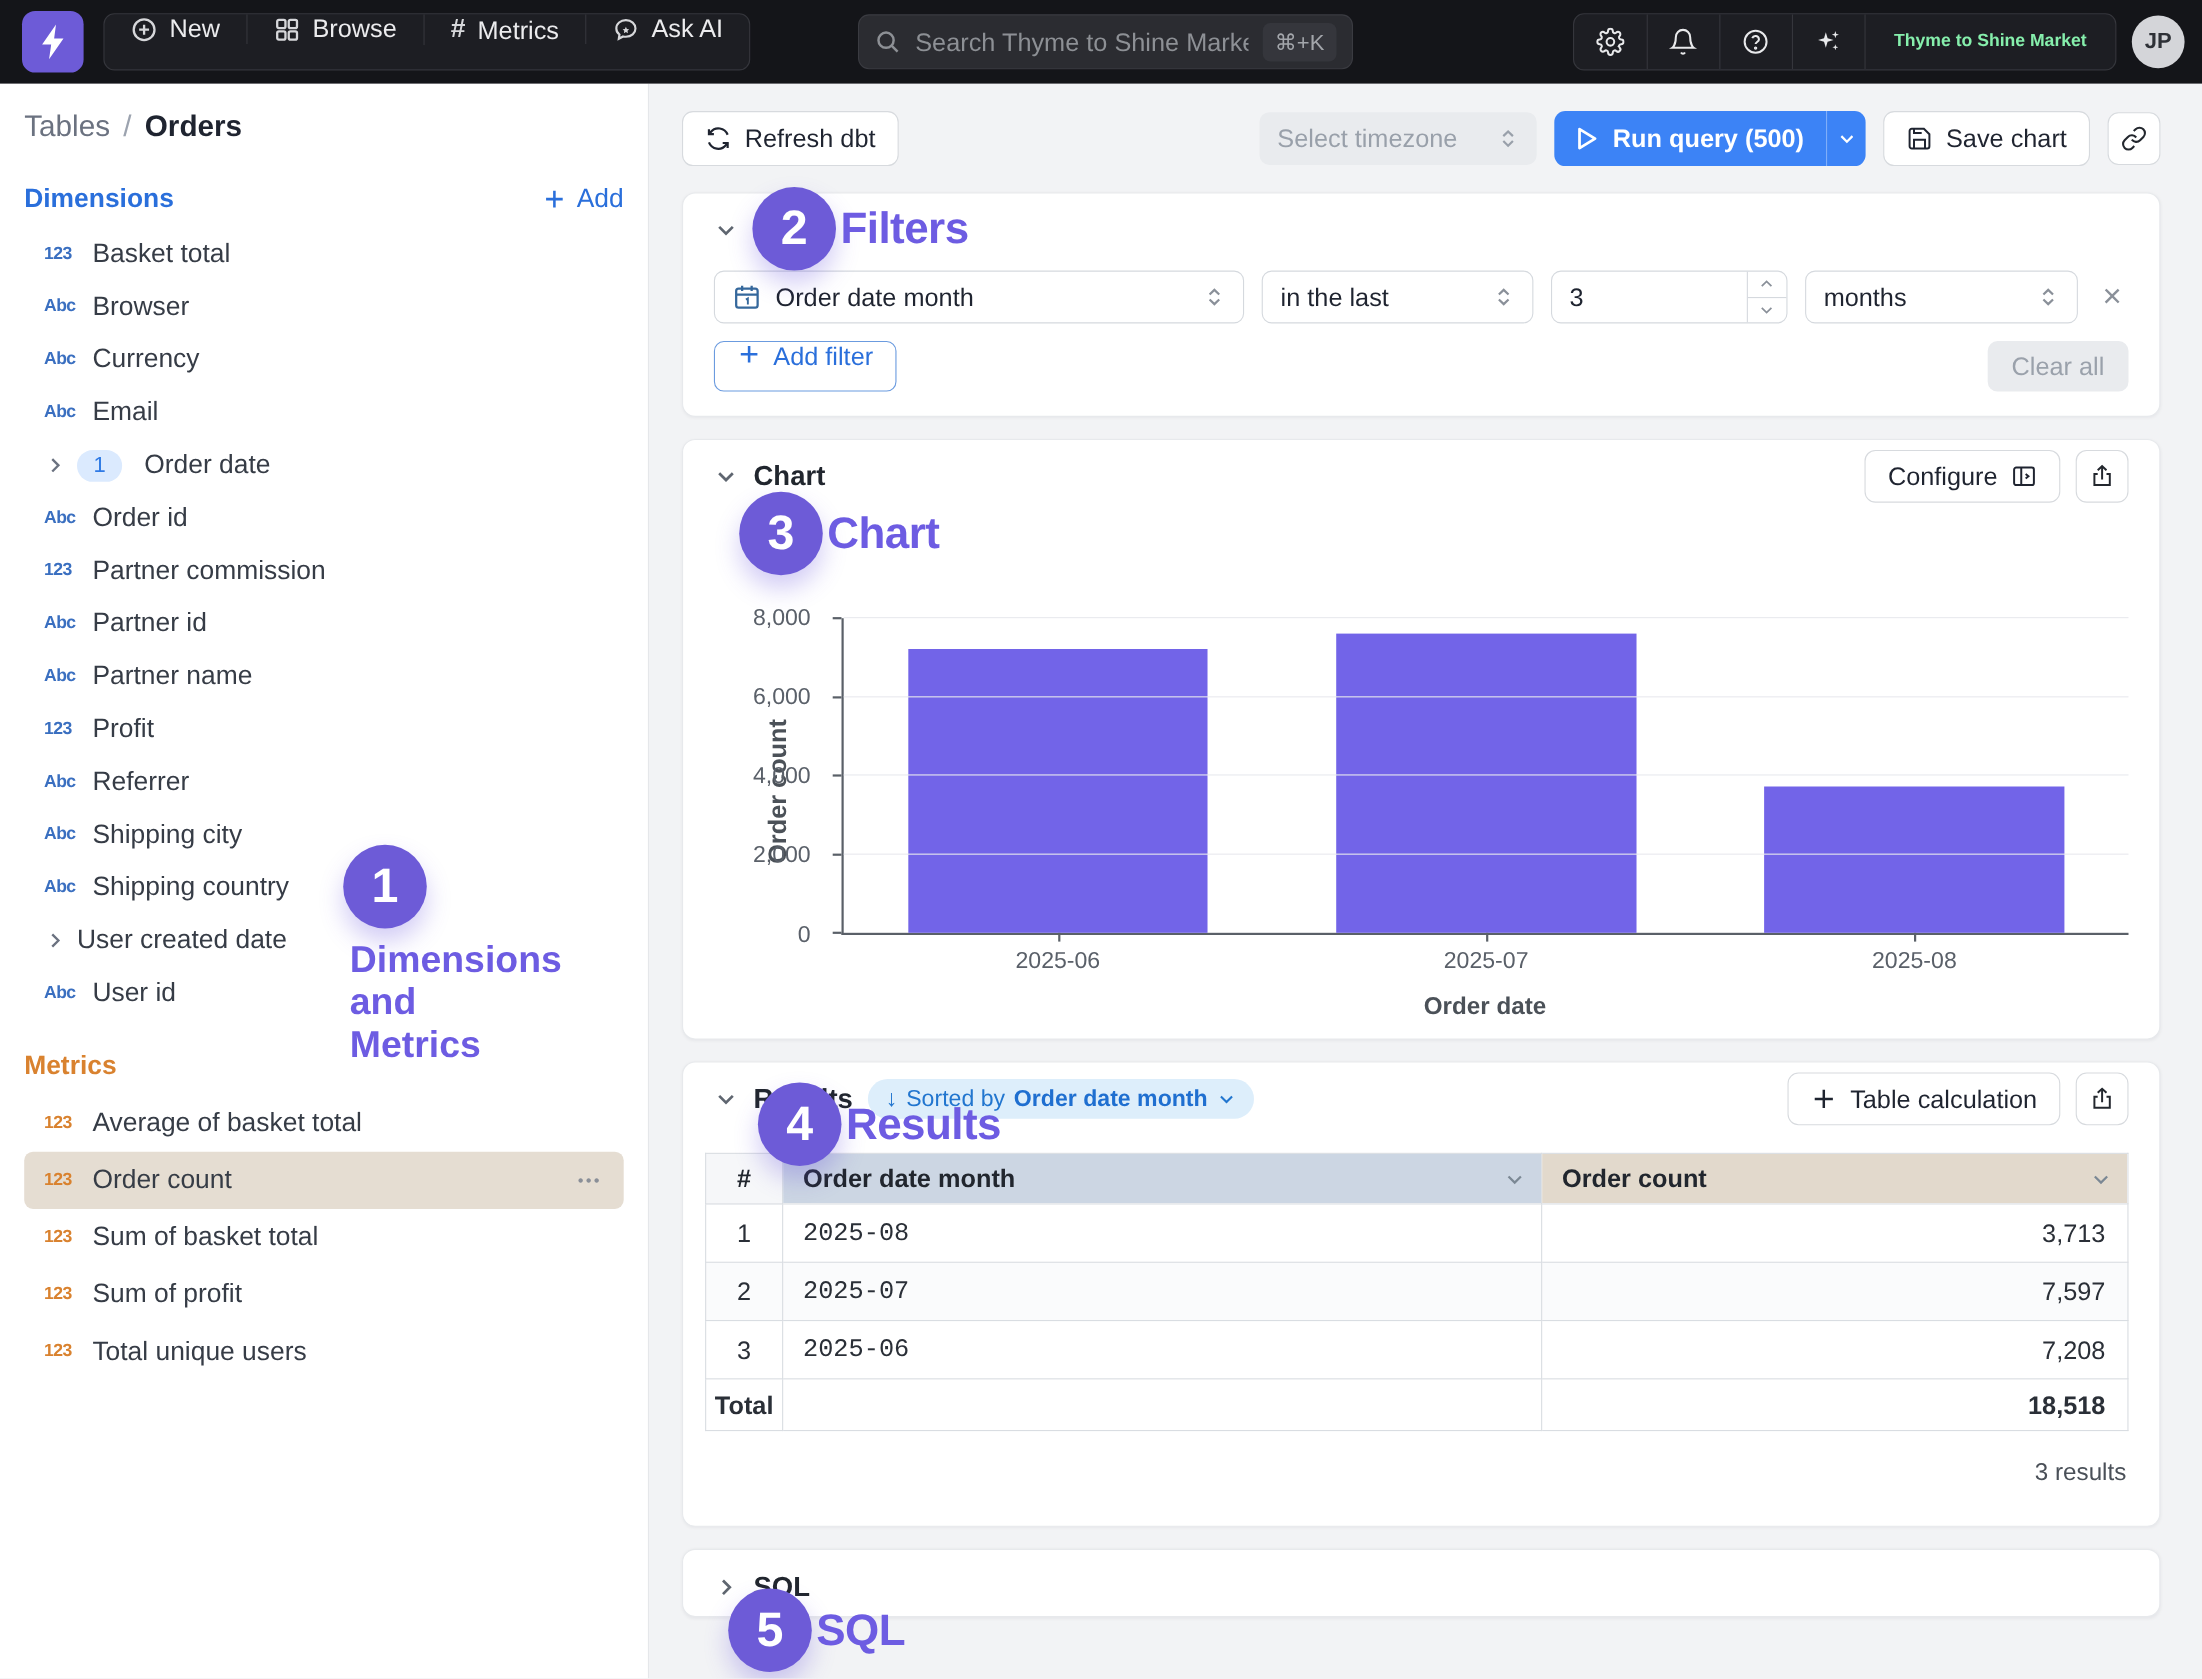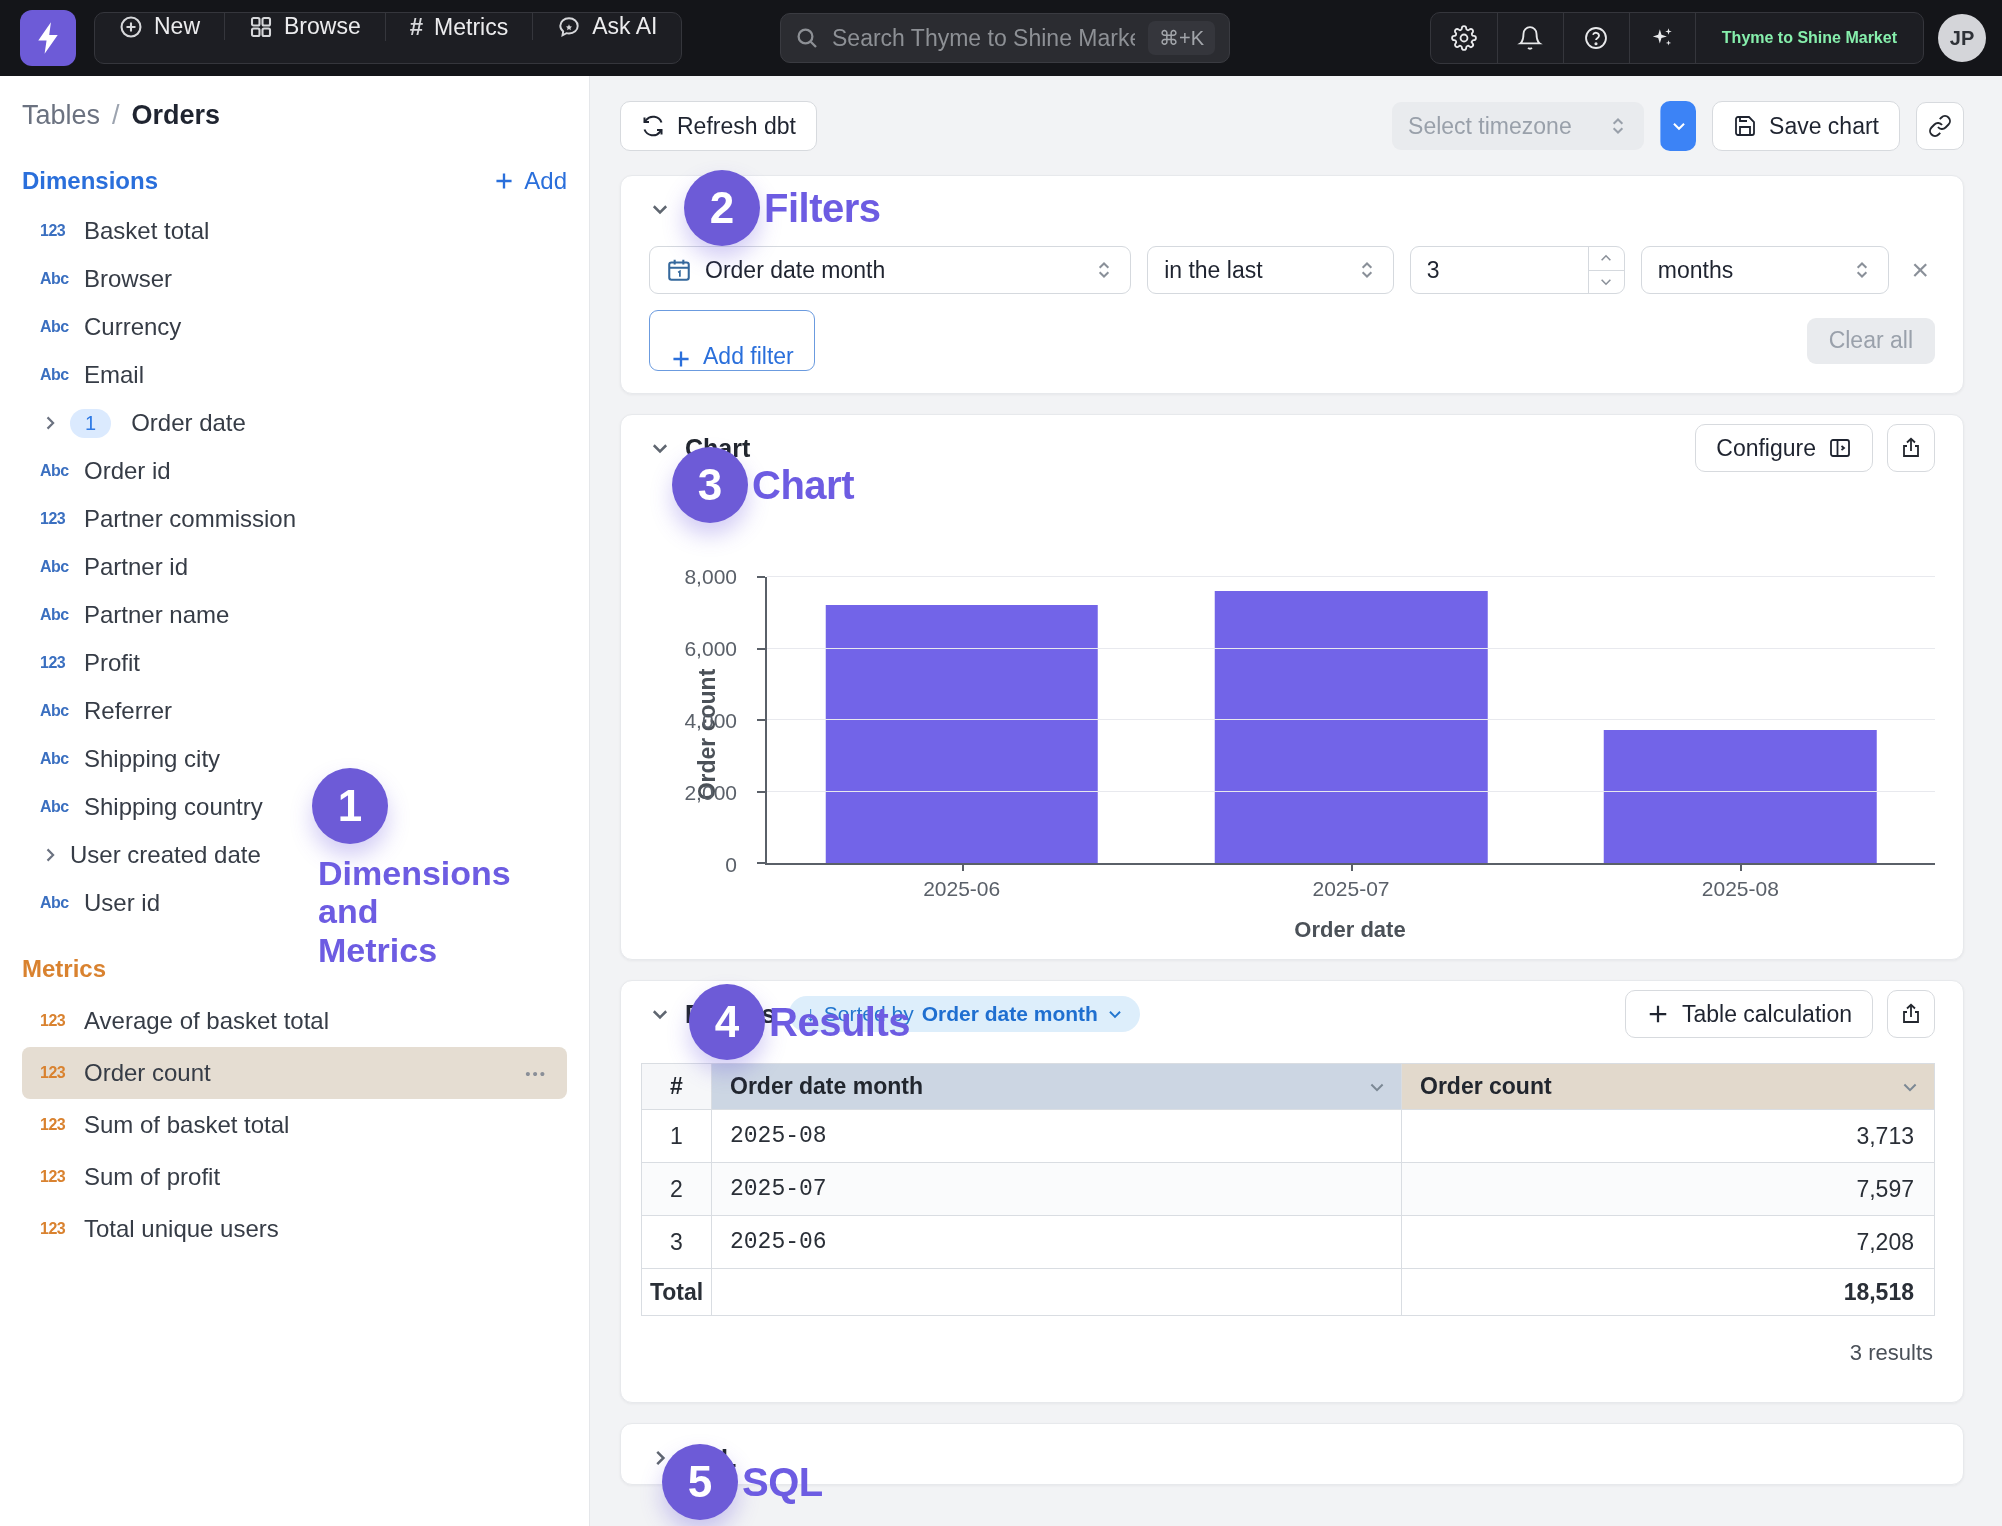--- a/index.html
+++ b/index.html
@@ -76,21 +76,21 @@
   .sel .updown { margin-left:auto; color:#8a9099; }
   .sel-field { width:485px; }
   .sel-op { width:248px; }
   .num-input { width:216px; height:48px; border:1px solid #d5d9de; border-radius:9px; position:relative; display:flex; align-items:center; padding:0 50px 0 16px; font-size:23px; color:#1f2430; background:#fff; }
   .stepper { position:absolute; right:0; top:0; bottom:0; width:36px; border-left:1px solid #d5d9de; display:flex; flex-direction:column; }
   .step-half { flex:1; display:flex; align-items:center; justify-content:center; color:#8a9099; cursor:pointer; }
   .step-half + .step-half { border-top:1px solid #d5d9de; }
   .sel-unit { width:250px; }
   .x-remove { margin-left:auto; color:#8a9099; font-size:30px; line-height:1; cursor:pointer; padding:0 6px; }
   .addfilter-row { display:flex; align-items:center; padding:16px 28px 0 28px; }
-  .add-filter-btn { display:flex; align-items:flex-end; gap:11px; border:1px solid #6b9bdf; color:#2a6fdb; background:#fff; border-radius:9px; height:61px; padding:0 20px; font-size:23px; cursor:pointer; }
+  .add-filter-btn { display:flex; align-items:flex-start; gap:11px; border:1px solid #6b9bdf; color:#2a6fdb; background:#fff; border-radius:9px; height:46px; padding:0 20px; font-size:23px; cursor:pointer; }
   .clear-all-btn { margin-left:auto; background:#e9ebee; color:#9aa1ab; border-radius:9px; height:46px; display:flex; align-items:center; padding:0 22px; font-size:23px; cursor:pointer; }
 
   
   .chart-card { margin-top:20px; height:546px; }
   .chart-area { position:relative; margin-top:8px; height:468px; }
   .plot { position:absolute; left:144px; right:28px; top:102px; height:288px; border-left:2px solid #5a6068; border-bottom:2px solid #5a6068; }
   .gridline { position:absolute; left:0; right:0; height:1px; background:#e8e9ee; }
   .ytick-mark { position:absolute; left:-10px; width:8px; height:2px; background:#5a6068; }
   .ylabels { position:absolute; left:0; top:102px; height:288px; width:130px; }
   .ylabel { position:absolute; right:14px; transform:translateY(50%); font-size:21px; color:#5a6069; }
@@ -362,20 +362,28 @@
     <div class="toolbar-right">
       <div class="tz-select">
         <span>Select timezone</span>
         <span class="updown">
           <svg width="20" height="20" viewBox="0 0 16 16" fill="none" stroke="#99a0aa" stroke-width="1.6">
               <path d="M4.5 6.2 8 2.8l3.5 3.4M4.5 9.8 8 13.2l3.5-3.4"></path>
             </svg>
         </span>
       </div>
       <div class="run-btn">
+        <div class="run-main">
+          <span>
+            <svg width="20" height="22" viewBox="0 0 12 14" fill="none" stroke="#fff" stroke-width="1.6" stroke-linejoin="round">
+                <path d="M1.5 1.5 L10.5 7 L1.5 12.5 Z"></path>
+              </svg>
+          </span>
+          <span>Run query (500)</span>
+        </div>
         <div class="run-caret">
           <svg width="18" height="18" viewBox="0 0 16 16" fill="none" stroke="#fff" stroke-width="1.8">
               <path d="M3.5 6 8 10.5 12.5 6"></path>
             </svg>
         </div>
       </div>
       <button class="btn">
         <span>
           <svg width="24" height="24" viewBox="0 0 24 24" fill="none" stroke="currentColor" stroke-width="1.8">
               <path d="M19 21H5a2 2 0 0 1-2-2V5a2 2 0 0 1 2-2h11l5 5v11a2 2 0 0 1-2 2z"></path>

